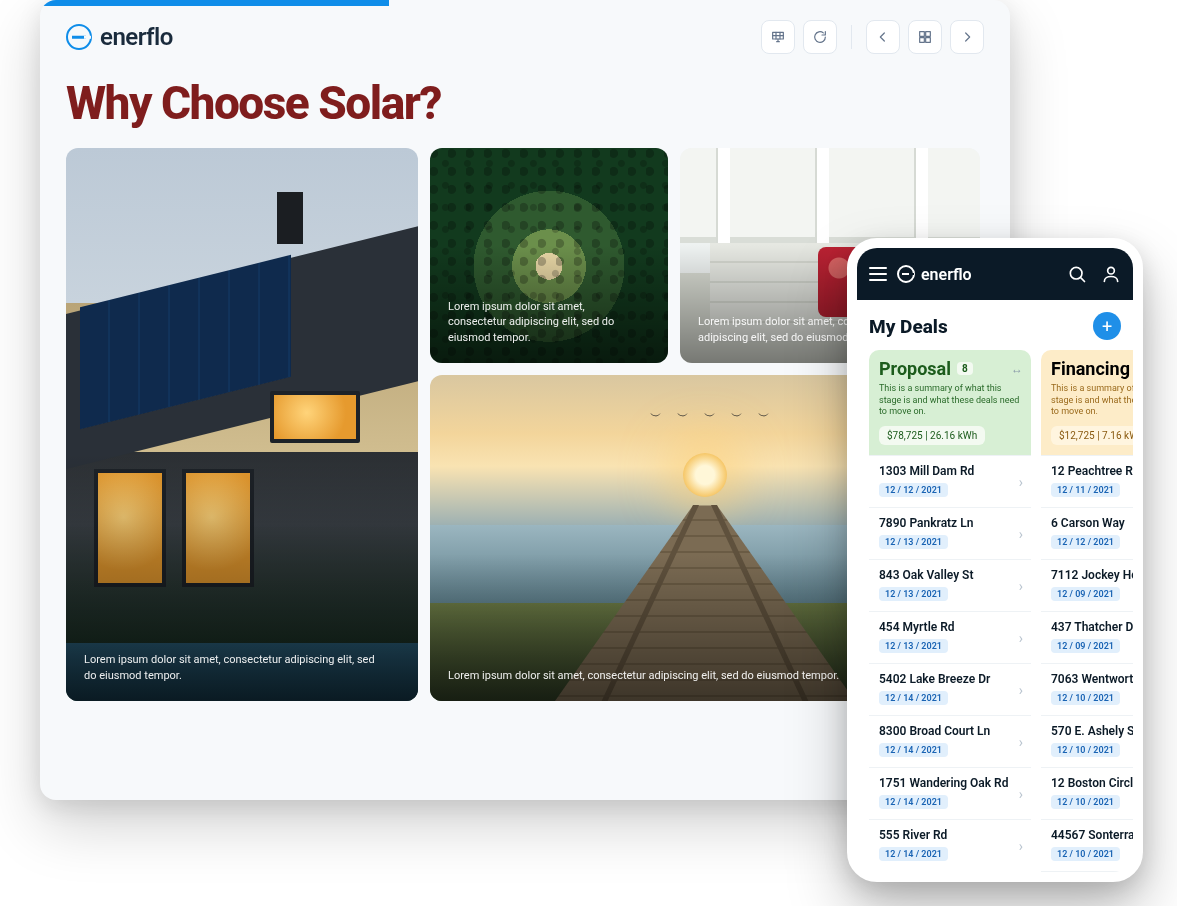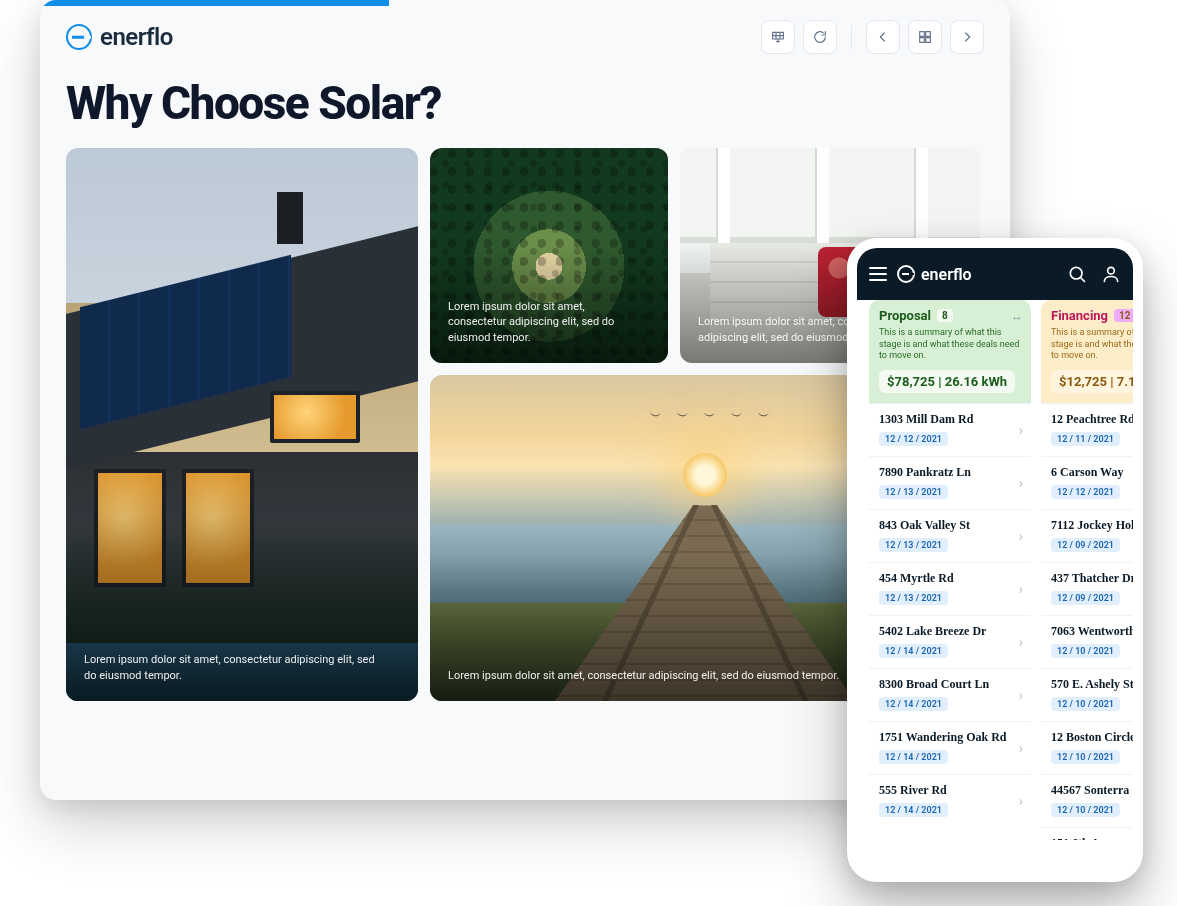--- a/index.html
+++ b/index.html
@@ -39,21 +39,21 @@
   .logo-text { font-size: 24px; font-weight: 600; color: #1a2b3c; letter-spacing: -0.5px; }
   .topbar-right { display: flex; align-items: center; gap: 8px; }
   .icon-btn {
     width: 34px; height: 34px; border: 1px solid #e2e8ef; border-radius: 8px;
     background: #ffffff; display: flex; align-items: center; justify-content: center;
     color: #64748b; cursor: pointer;
   }
   .divider-v { width: 1px; height: 24px; background: #e2e8ef; margin: 0 6px; }
 
   .page-title {
-    font-size: 46px; font-weight: 800; color: #0f172a; letter-spacing: -1.5px;
+    font-size: 46px; font-weight: 800; color: #7f1d1d; letter-spacing: -1.5px;
     padding: 14px 26px 18px 26px;
   }
 
   .card-grid {
     display: grid;
     grid-template-columns: 352px 238px 300px;
     grid-template-rows: 215px 326px;
     gap: 12px;
     padding: 0 26px 26px 26px;
   }
@@ -149,33 +149,33 @@
   .deals-title { font-size:19px; font-weight:800; color:#0b1a27; }
   .fab { width:28px; height:28px; border-radius:50%; background:#1f8fe8; color:#fff; display:flex; align-items:center; justify-content:center; font-size:18px; cursor:pointer; }
 
   .columns { display:flex; gap:10px; padding: 0 0 0 12px; overflow:hidden; height: 540px;}
   .col-card { width: 162px; flex: 0 0 162px; background:#fff; border-radius:10px; display:flex; flex-direction:column; }
   .col-head { border-radius:10px 10px 0 0; padding:8px 10px 10px 10px; }
   .col-head.green { background:#d7efd4; }
   .col-head.yellow { background:#fdecc8; }
   .col-title-row { display:flex; align-items:center; gap:6px; justify-content:space-between;}
   .col-title-row .left{ display:flex; align-items:center; gap:6px;}
-  .col-title { font-size:13px; font-weight:700; }
-  .col-title.green{ color:#1c5c1c; } .col-title.yellow{ color:#be185d; }
+  .col-title { font-size:18px; font-weight:700; }
+  .col-title.green{ color:#1c5c1c; } .col-title.yellow{ color:#000000; }
   .count-badge { font-size:10px; font-weight:700; padding:1px 5px; border-radius:4px; }
   .count-badge.green{ background:#f3faf1; color:#1c5c1c;} .count-badge.yellow{ background:#f0abfc; color:#8a5a10;}
   .expand-icon { font-size:12px; color:#8a9aa9; letter-spacing:-2px;}
   .col-sub { font-size:9px; line-height:1.3; margin-top:4px; }
   .col-sub.green{ color:#2a6b2a;} .col-sub.yellow{ color:#9a6a1c;}
-  .metric-pill { display:inline-block; margin-top:8px; font-size:13px; font-weight:700; padding:4px 8px; border-radius:6px; }
+  .metric-pill { display:inline-block; margin-top:8px; font-size:10px; font-weight:400; padding:4px 8px; border-radius:6px; }
   .metric-pill.green{ background:#f3faf1; color:#1c5c1c;} .metric-pill.yellow{ background:#fff5df; color:#8a5a10;}
 
   .deal-list { }
   .deal-row { position:relative; padding:8px 10px 10px 10px; border-top:1px solid #eef2f5; cursor:pointer; }
-  .deal-addr { font-size:12px; font-weight:600; color:#0b1a27; white-space:nowrap; overflow:hidden; text-overflow:ellipsis;font-family:Liberation Serif, serif; }
+  .deal-addr { font-size:12px; font-weight:600; color:#0b1a27; white-space:nowrap; overflow:hidden; text-overflow:ellipsis; }
   .date-chip { display:inline-block; margin-top:5px; font-size:9px; font-weight:600; color:#1a64b4; background:#e1effc; padding:2px 6px; border-radius:4px; }
   .chev { position:absolute; right:8px; top:50%; transform:translateY(-50%); color:#b9c4cf; font-size:14px;}
 
   
   svg.ico { width:16px; height:16px; stroke:#64748b; fill:none; stroke-width:1.8; stroke-linecap:round; stroke-linejoin:round; }
 </style>
 </head>
 <body>
 
 <div class="desktop">
@@ -293,20 +293,24 @@
           <circle cx="11" cy="11" r="7"></circle>
           <path d="M21 21l-4.3-4.3"></path>
         </svg>
       <svg viewBox="0 0 24 24" fill="none" stroke-width="2" stroke-linecap="round" stroke-linejoin="round">
           <circle cx="12" cy="8" r="4"></circle>
           <path d="M4 21c0-4 4-6 8-6s8 2 8 6"></path>
         </svg>
     </div>
   </div>
 
+  <div class="deals-head">
+    <div class="deals-title">My Deals</div>
+    <div class="fab">+</div>
+  </div>
 
   <div class="columns" id="columns">
       <div class="col-card">
         <div class="col-head green"><div class="col-title-row">
             <div class="left">
               <span class="col-title green">Proposal</span>
               <span class="count-badge green">8</span>
             </div>
             <span class="expand-icon">↔</span>
           </div><div class="col-sub green">This is a summary of what this stage is and what these deals need to move on.</div><div class="metric-pill green">$78,725  |  26.16 kWh</div></div>

